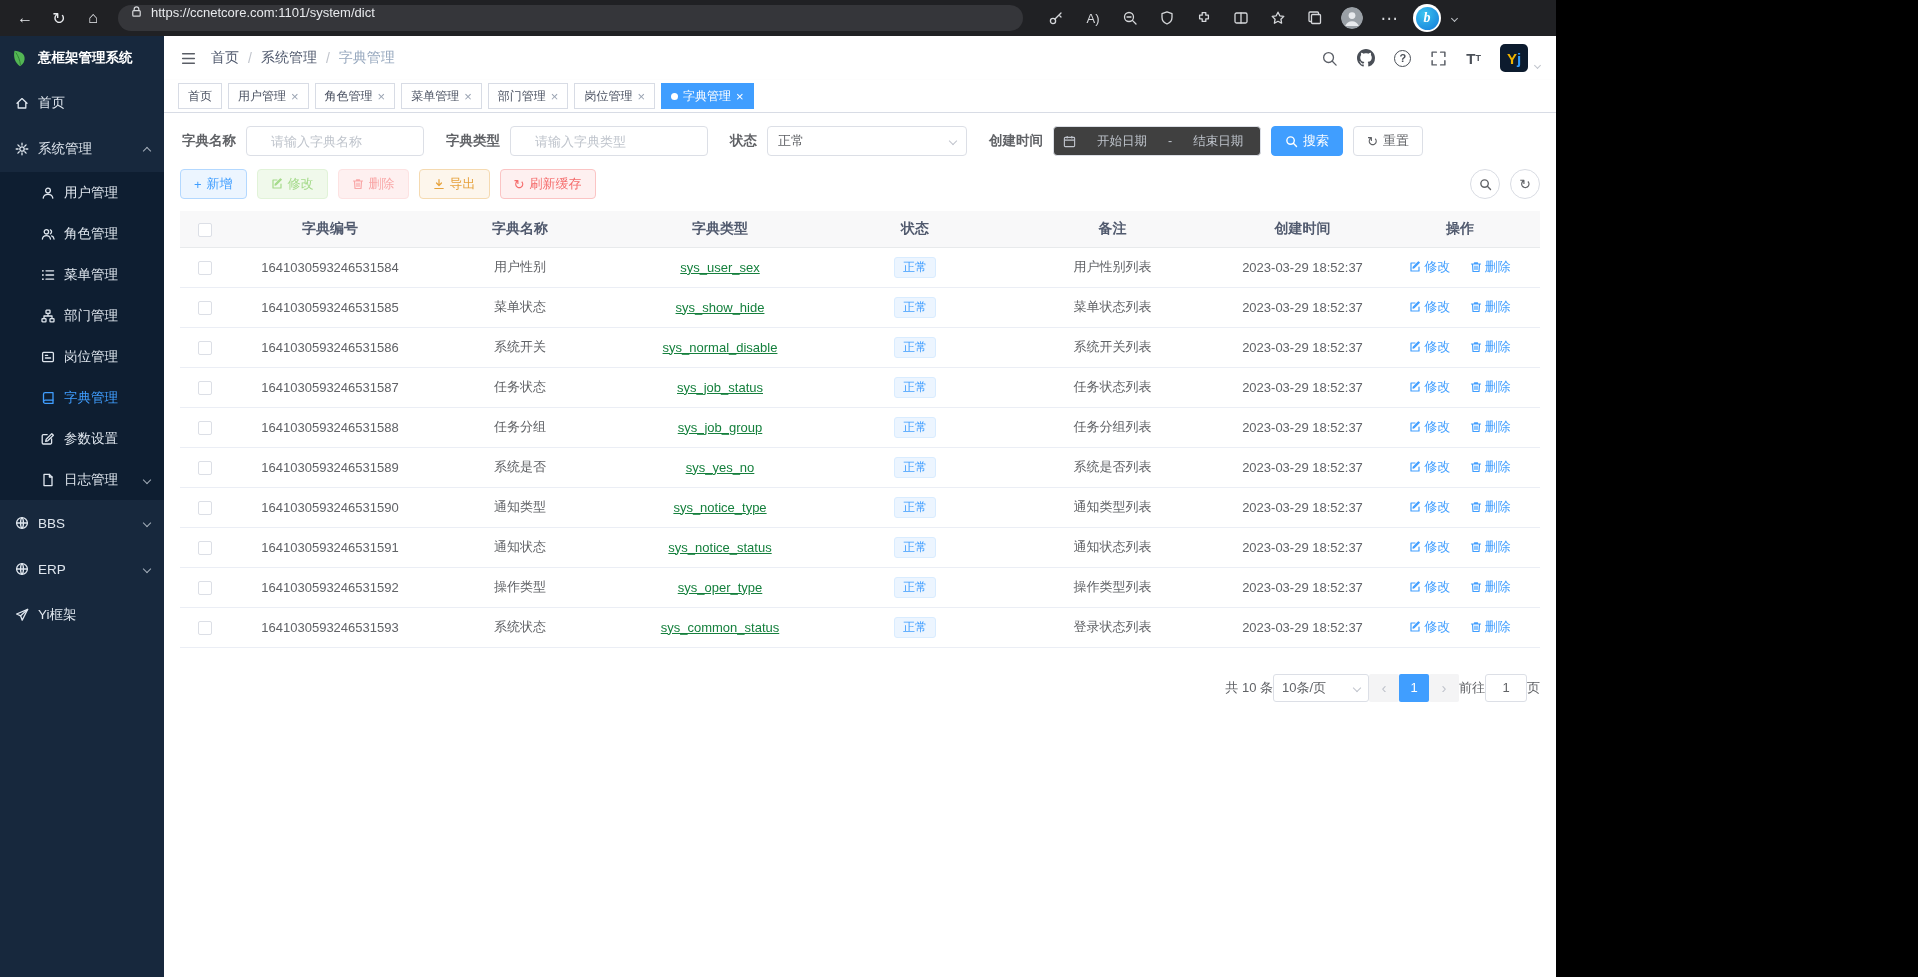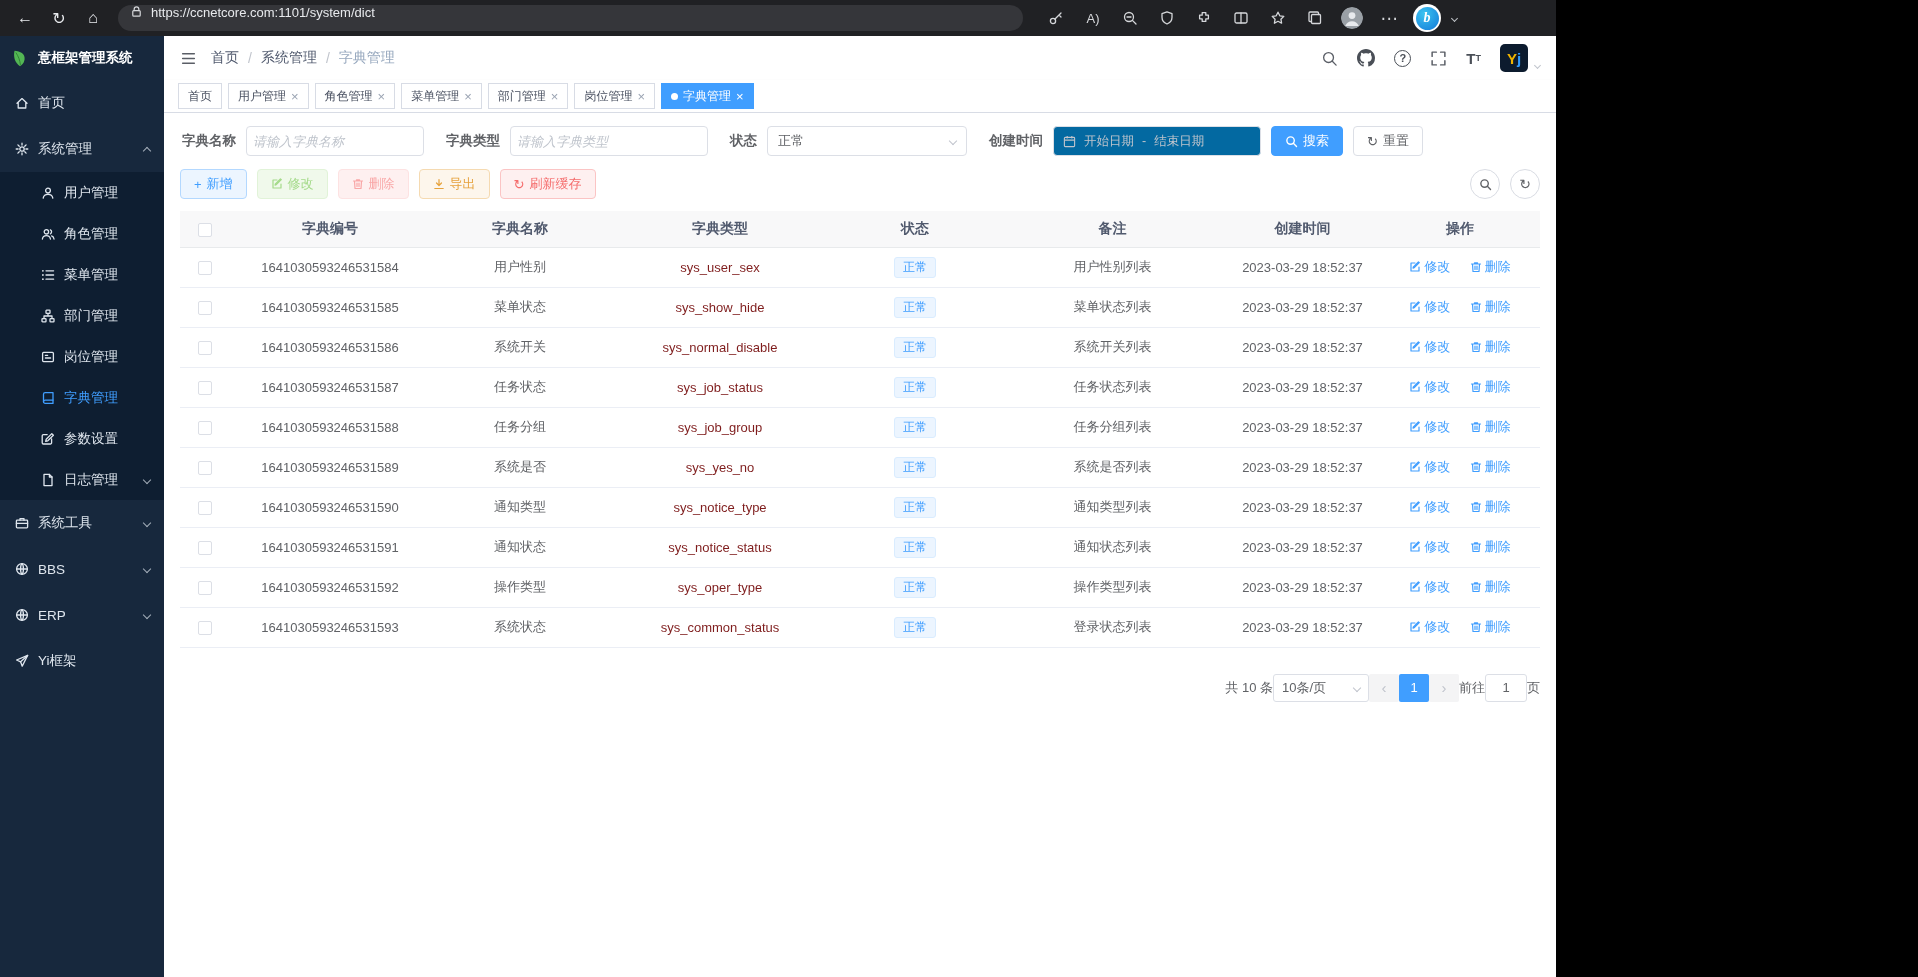--- a/index.html
+++ b/index.html
@@ -63,46 +63,46 @@
   .tag .x{font-size:13px;color:#9aa3b2;line-height:1;}
   .tag.active{background:#409eff;border-color:#409eff;color:#fff;}
   .tag.active .x{color:#fff;}
   .dot{width:7px;height:7px;border-radius:50%;background:#fff;display:inline-block;}
 
   
   .content{flex:1;padding:8px 16px 0;background:#fff;overflow:hidden;}
   .filters{display:flex;align-items:center;gap:10px;margin-bottom:13px;margin-top:5px;}
   .flabel{font-size:13.5px;color:#606266;font-weight:bold;margin-left:12px;white-space:nowrap;}
   .flabel.first{margin-left:2px;}
-  .inp{height:30px;border:1px solid #dcdfe6;border-radius:4px;padding:0 6px;font-size:13px;color:#606266;width:178px;outline:none;font-style:italic;}
+  .inp{height:30px;border:1px solid #dcdfe6;border-radius:4px;padding:0 24px;font-size:13px;color:#606266;width:178px;outline:none;}
   .inp.w200{width:198px;}
   .inp::placeholder{color:#bfc4cc;}
   .selectbox{width:200px;height:30px;border:1px solid #dcdfe6;border-radius:4px;display:flex;align-items:center;justify-content:space-between;padding:0 10px;font-size:13px;color:#606266;cursor:pointer;background:#fff;}
-  .datebox{width:208px;height:30px;border:1px solid #dcdfe6;border-radius:4px;display:flex;align-items:center;padding:0 9px;gap:8px;font-size:12.5px;color:#bfc4cc;background:#0369a1;cursor:pointer;}
+  .datebox{width:208px;height:30px;border:1px solid #dcdfe6;border-radius:4px;display:flex;align-items:center;padding:0 9px;gap:21px;font-size:12.5px;color:#bfc4cc;background:#404040;cursor:pointer;}
   .dic{width:13px;height:13px;stroke:#c0c4cc;fill:none;stroke-width:1.2;}
 
   .btn{height:30px;border-radius:4px;border:1px solid #dcdfe6;font-size:13px;display:inline-flex;align-items:center;gap:5px;padding:0 13px;cursor:pointer;background:#fff;color:#606266;font-family:inherit;}
   .btn-primary{background:#409eff;border-color:#409eff;color:#fff;}
   .btn-plain-primary{background:#ecf5ff;border-color:#b3d8ff;color:#409eff;}
   .btn-plain-success{background:#f0f9eb;border-color:#e1f3d8;color:#a4da89;cursor:not-allowed;}
   .btn-plain-danger-dis{background:#fef0f0;border-color:#fde2e2;color:#f9a7a7;cursor:not-allowed;}
   .btn-plain-warning{background:#fdf6ec;border-color:#f5dab1;color:#e6a23c;}
   .btn-plain-danger{background:#fef0f0;border-color:#fbc4c4;color:#f56c6c;}
   .bico{font-size:13px;line-height:1;}
   .mag{width:13px;height:13px;stroke:currentColor;fill:none;stroke-width:1.5;stroke-linecap:round;}
 
   .toolbar{display:flex;align-items:center;gap:10px;margin-bottom:12px;}
   .tool-right{margin-left:auto;display:flex;gap:10px;}
   .circ{width:30px;height:30px;border:1px solid #d9dce3;border-radius:50%;display:flex;align-items:center;justify-content:center;color:#606266;font-size:14px;cursor:pointer;background:#fff;}
 
   table{width:100%;border-collapse:collapse;table-layout:fixed;}
   thead th{background:#f8f8f9;height:36px;font-size:14px;color:#515a6e;font-weight:bold;border-bottom:1px solid #e8eaec;text-align:center;}
   tbody td{height:40px;text-align:center;font-size:13px;color:#606266;border-bottom:1px solid #ebeef5;white-space:nowrap;overflow:hidden;}
   .cb{width:14px;height:14px;border:1px solid #dcdfe6;border-radius:2px;display:inline-block;background:#fff;vertical-align:middle;cursor:pointer;}
-  .type-link{color:#7f1d1d;cursor:pointer;}
+  .type-link{color:#15803d;cursor:pointer;text-decoration:underline;}
   .tag-normal{display:inline-block;padding:1px 8px;background:#ecf5ff;border:1px solid #d9ecff;color:#409eff;border-radius:3px;font-size:12px;line-height:17px;}
   .alink{color:#409eff;cursor:pointer;display:inline-flex;align-items:center;gap:3px;margin:0 8px;}
   .aic{width:12px;height:12px;stroke:#409eff;fill:none;stroke-width:1.2;stroke-linecap:round;stroke-linejoin:round;}
 
   .pager{display:flex;align-items:center;justify-content:flex-end;gap:0;margin-top:26px;font-size:13px;color:#606266;}
   .psel{width:96px;height:28px;border:1px solid #dcdfe6;border-radius:3px;display:flex;align-items:center;justify-content:space-between;padding:4px 8px;cursor:pointer;}
   .pbtn{min-width:30px;height:28px;background:#f4f4f5;border-radius:2px;display:flex;align-items:center;justify-content:center;color:#c0c4cc;font-size:15px;cursor:pointer;}
   .pcur{min-width:30px;height:28px;background:#409eff;border-radius:2px;display:flex;align-items:center;justify-content:center;color:#fff;cursor:pointer;}
   .goto-input{width:42px;height:28px;border:1px solid #dcdfe6;border-radius:3px;text-align:center;font-size:13px;color:#606266;outline:none;}
 </style>
@@ -288,30 +288,20 @@
               <svg class="ic" viewBox="0 0 14 14">
                 <path d="M3 1.4h5.4l2.6 2.6v8.6H3z"></path>
                 <path d="M8.4 1.4V4H11"></path>
               </svg>
             </span>
           <span>日志管理</span>
           <span class="caret chev"></span>
         </div>
       </div>
 
-      <div class="nav-item">
-        <span class="sicon">
-            <svg class="ic" viewBox="0 0 14 14">
-              <rect x="1.4" y="4.2" width="11.2" height="7.6" rx=".8"></rect>
-              <path d="M5 4.2V2.6h4v1.6M1.4 7.4h11.2"></path>
-            </svg>
-          </span>
-        <span>系统工具</span>
-        <span class="caret chev"></span>
-      </div>
       <div class="nav-item">
         <span class="sicon">
             <svg class="ic" viewBox="0 0 14 14">
               <circle cx="7" cy="7" r="5.4"></circle>
               <path d="M1.6 7h10.8M7 1.6c1.9 1.6 1.9 9.2 0 10.8C5.1 10.8 5.1 3.2 7 1.6z"></path>
             </svg>
           </span>
         <span>BBS</span>
         <span class="caret chev"></span>
       </div>

